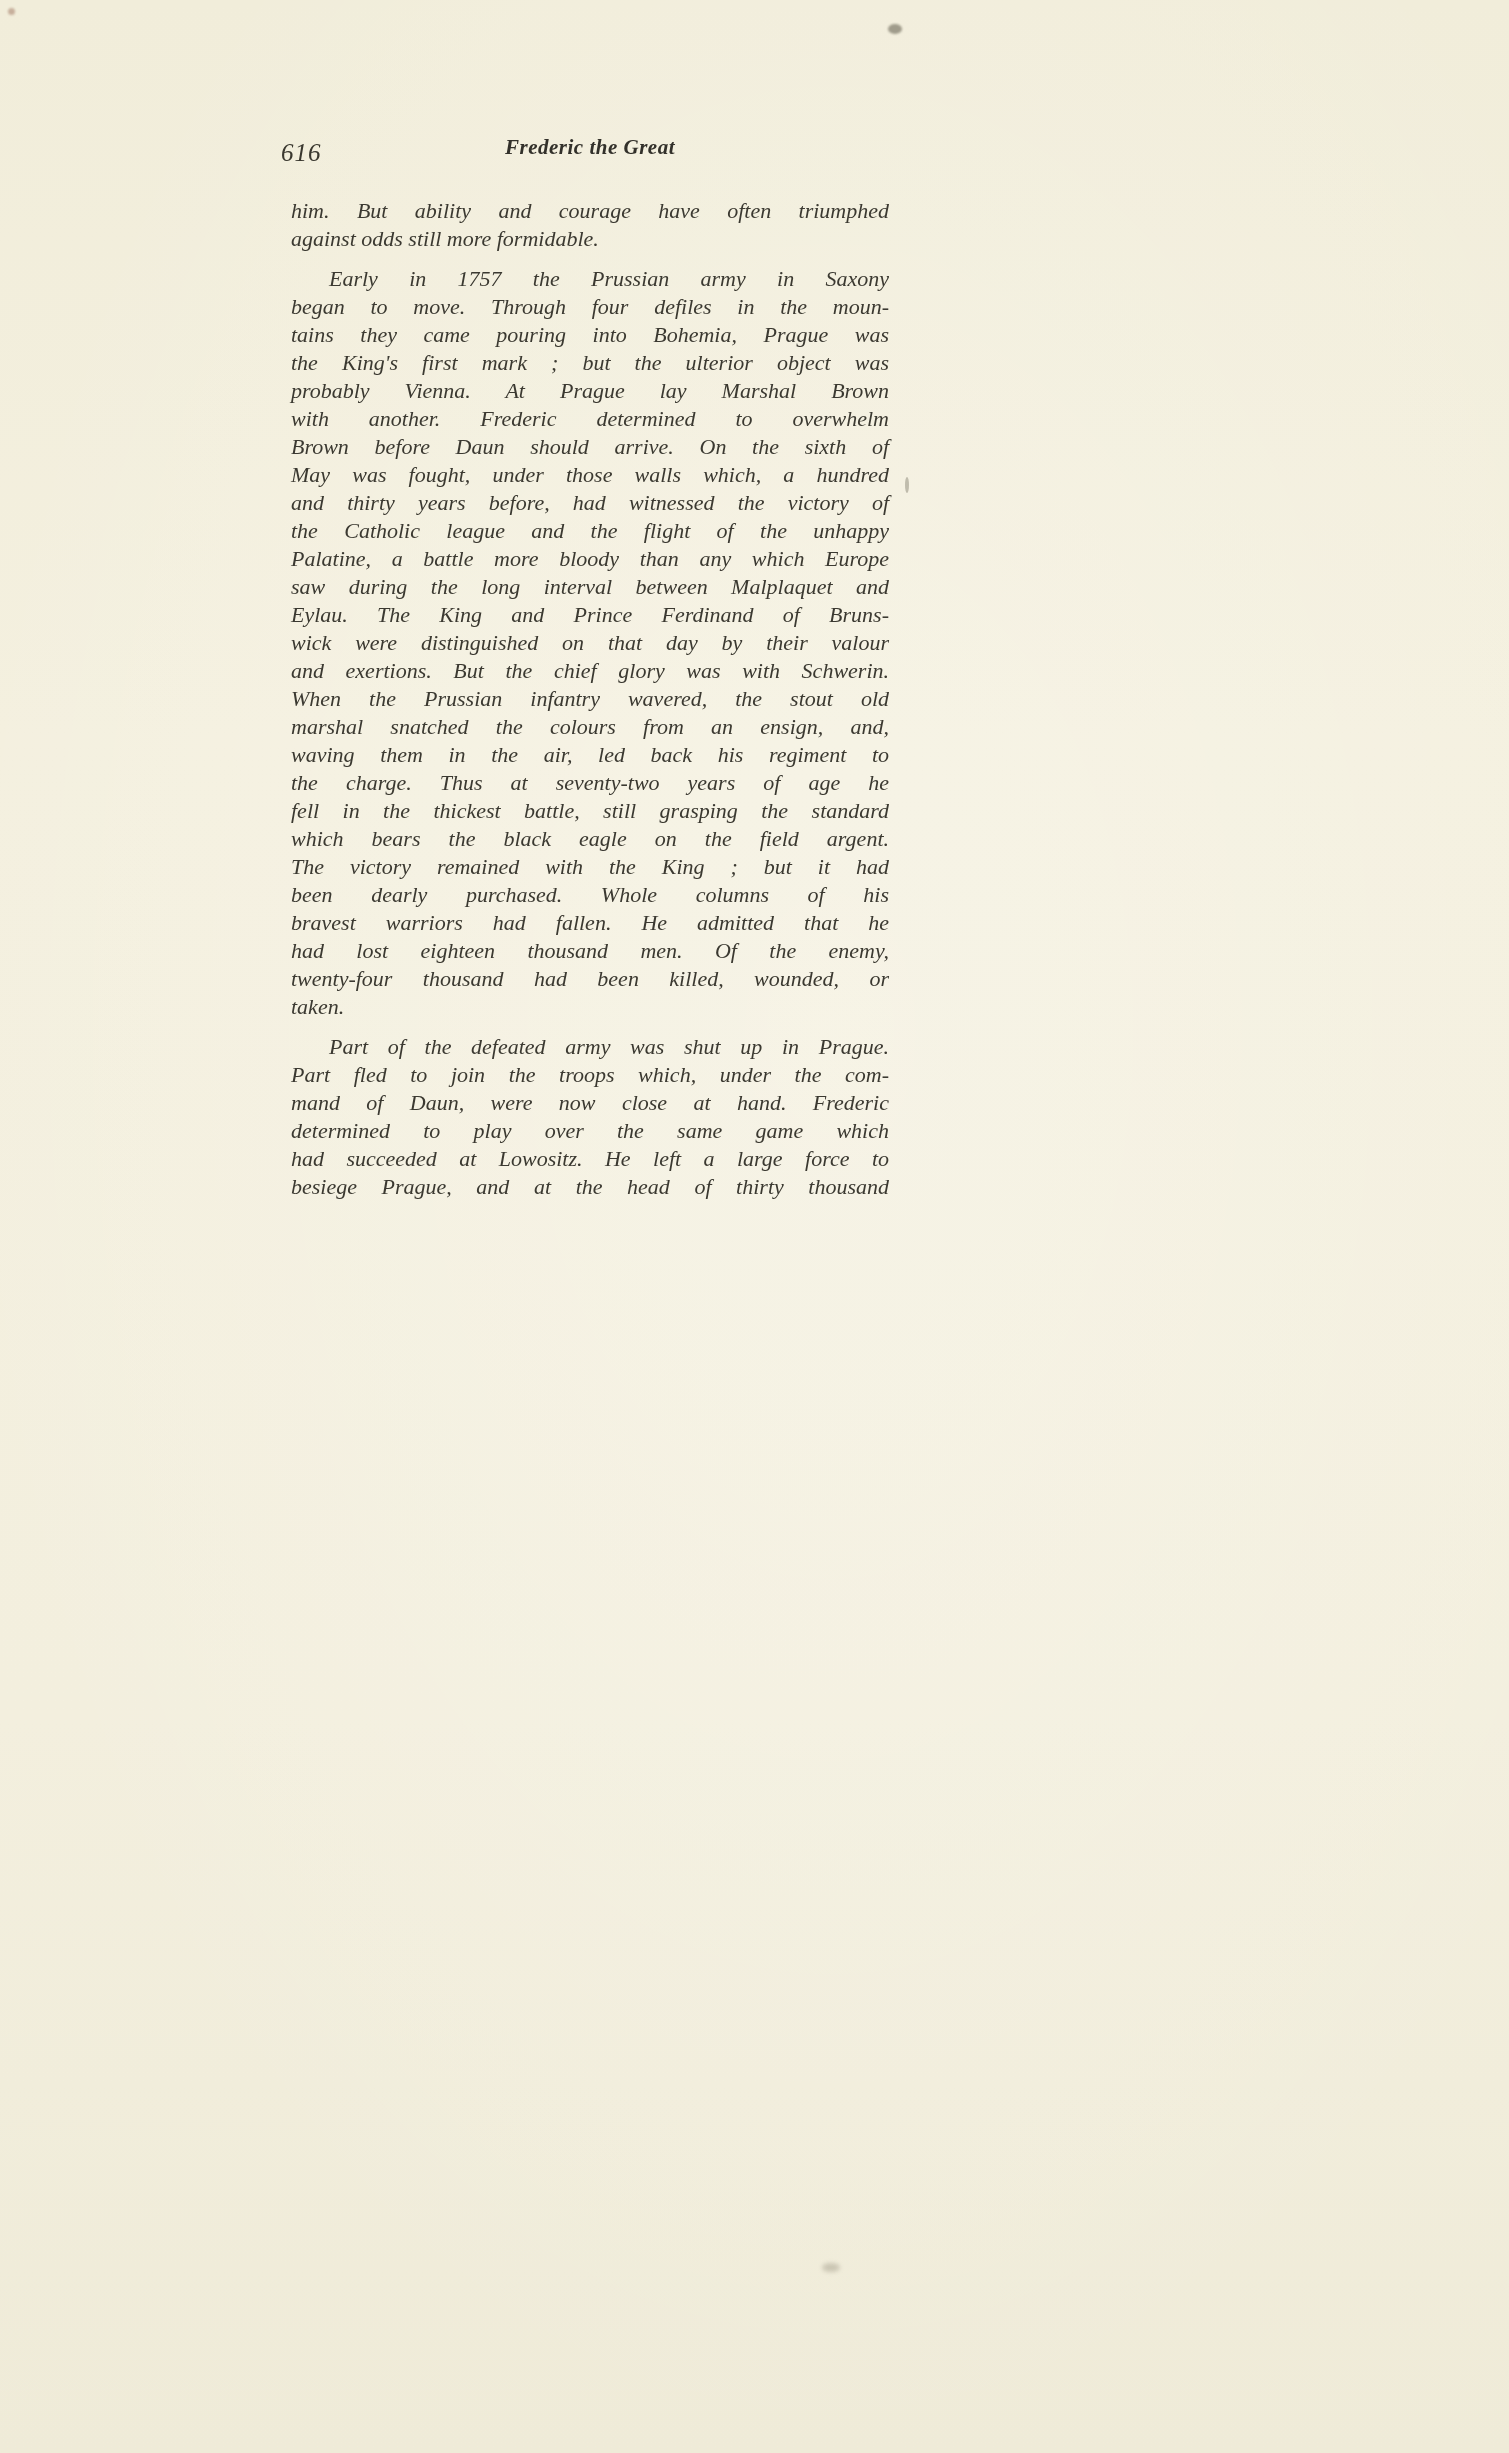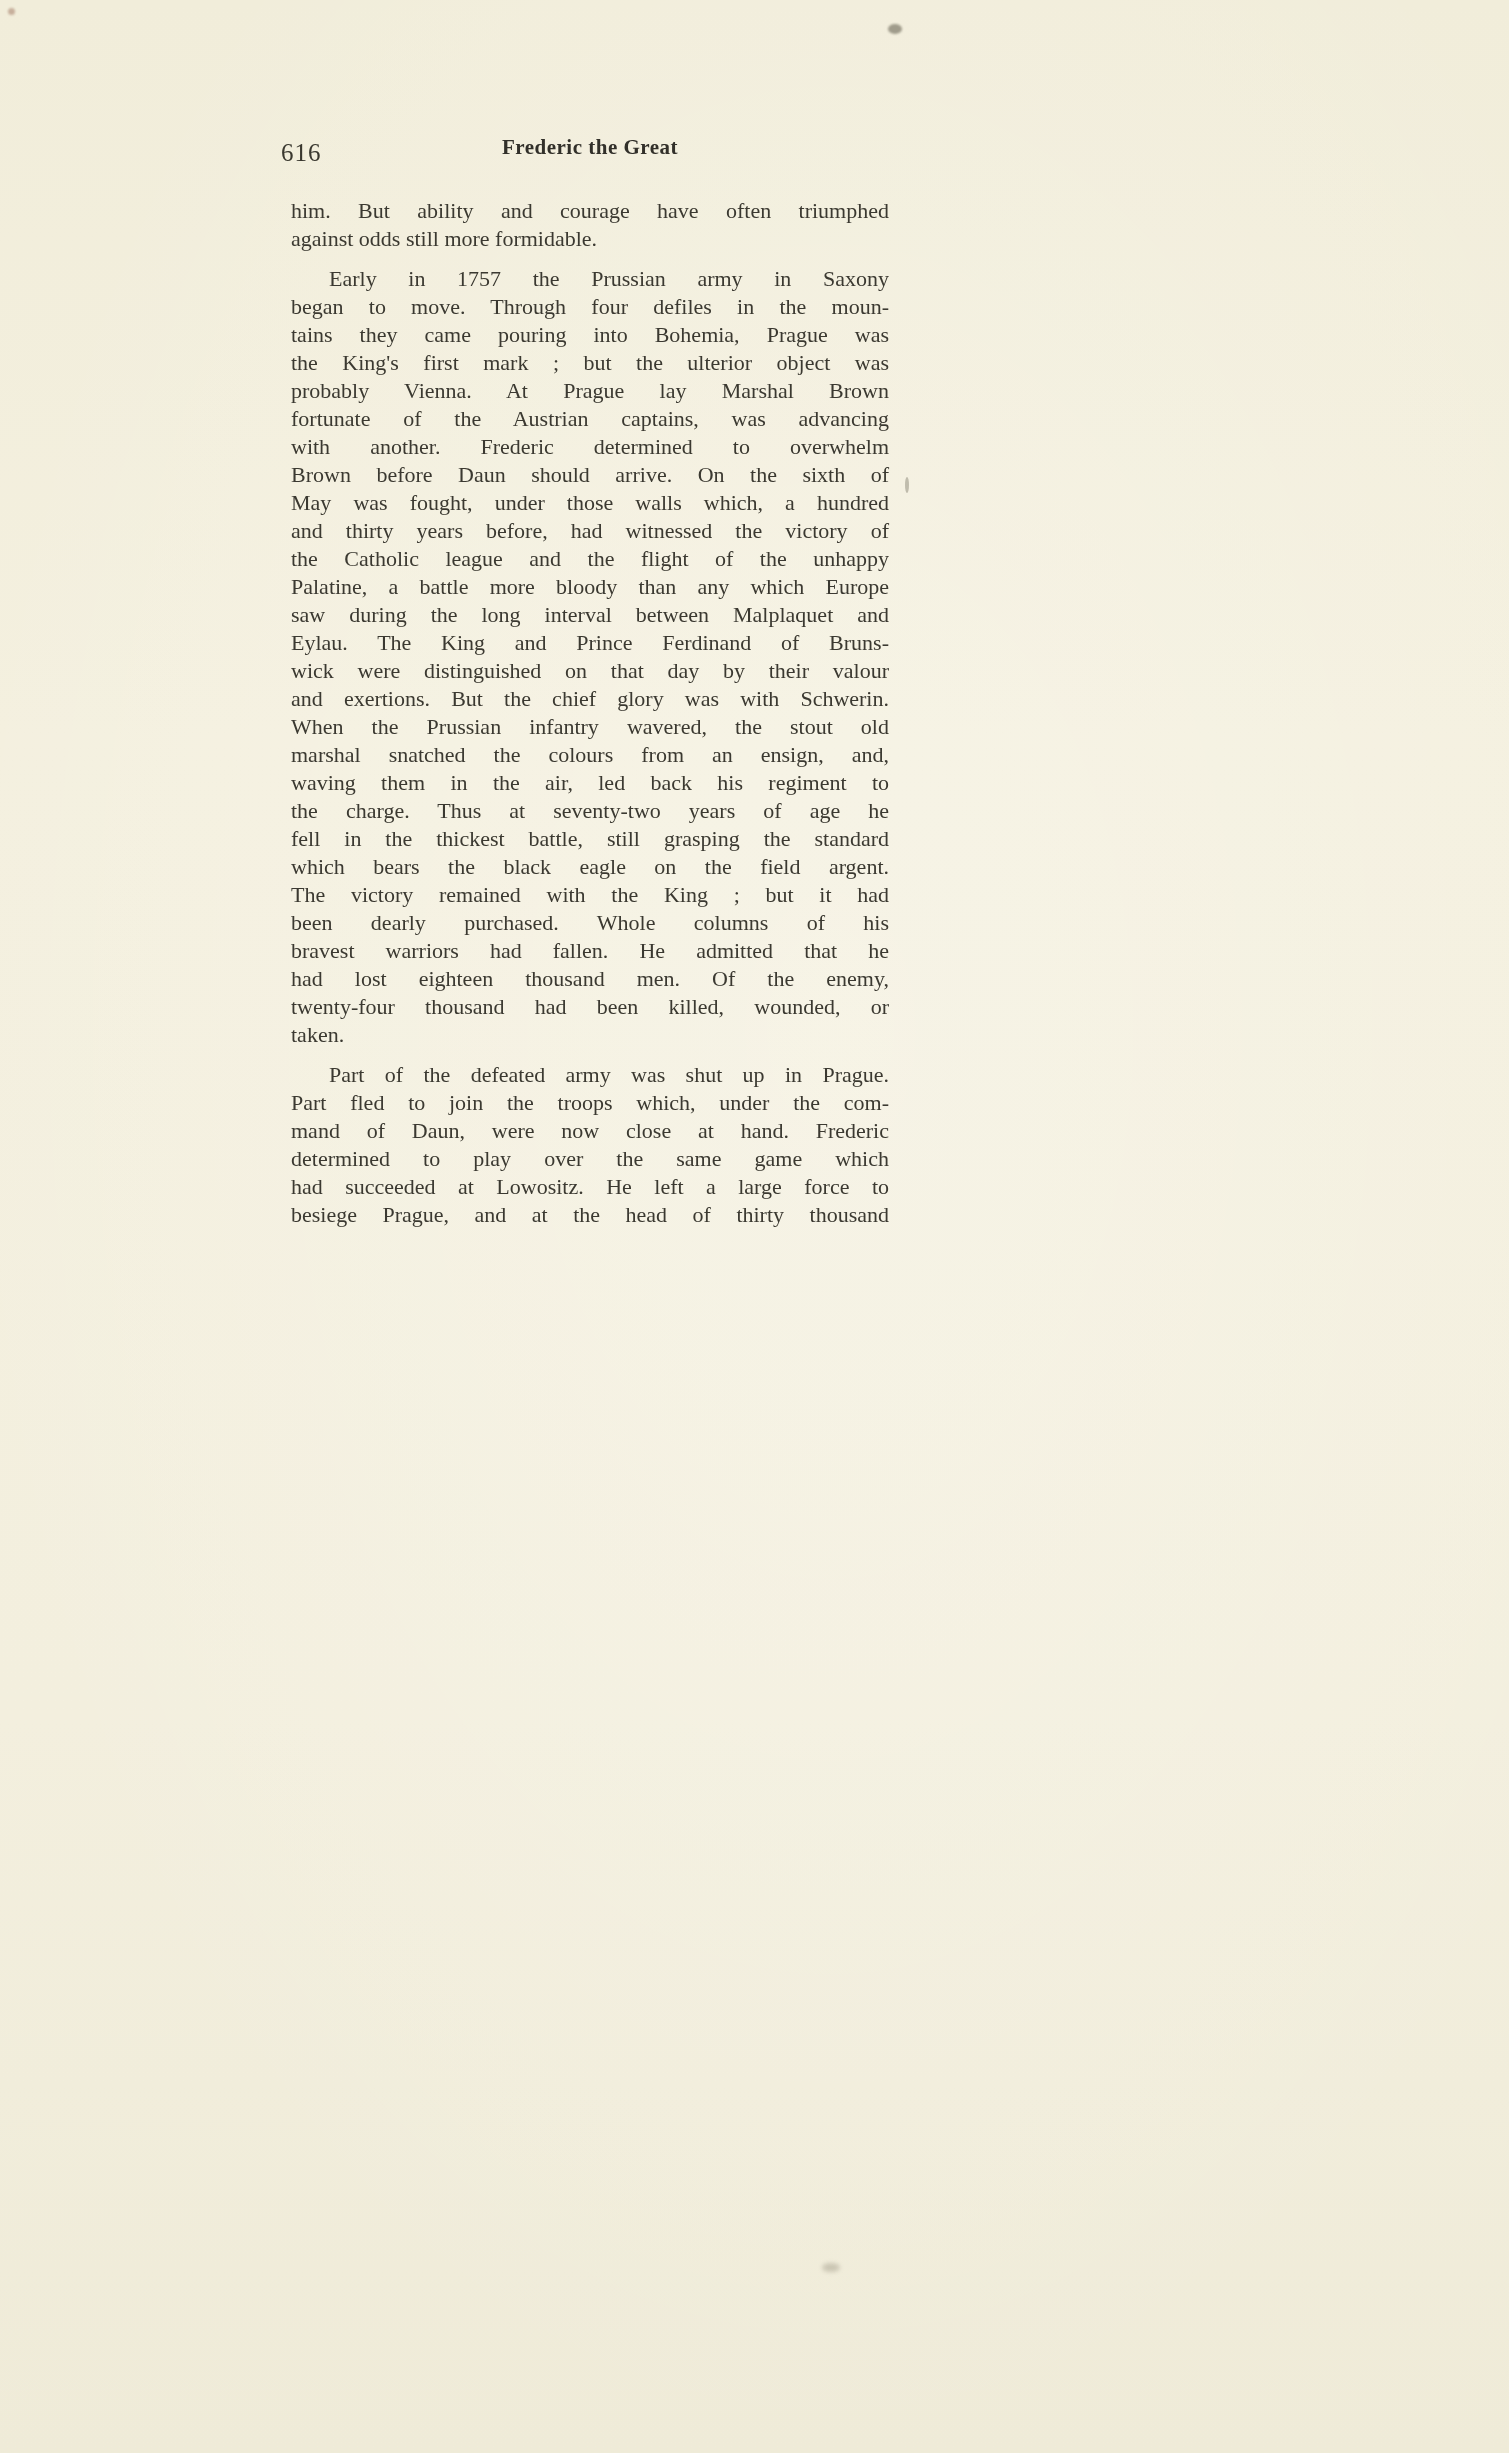--- a/index.html
+++ b/index.html
@@ -20,20 +20,21 @@
     background:
       radial-gradient(ellipse 1287px 2079px at 55% 42%, rgba(255,255,252,0.25), rgba(0,0,0,0) 70%),
       linear-gradient(180deg, #f1edda 0%, #f4f0df 30%, #f3efde 70%, #efebd8 100%);
   }
   .text-column {
     position: absolute;
     left: 279px;
     top: 135px;
     width: 622px;
     color: #37352f;
+    font-style: italic;
   }
   .header-row {
     position: relative;
     height: 38px;
     margin-bottom: 24px;
   }
   .page-number {
     position: absolute;
     left: 2px;
     top: 4px;
@@ -99,21 +100,20 @@
         <div class="paragraph">
           <div class="line">him.  But ability and courage have often triumphed</div>
           <div class="line noj">against odds still more formidable.</div>
         </div>
         <div class="paragraph">
           <div class="line indent">Early in 1757 the Prussian army in Saxony</div>
           <div class="line">began to move.  Through four defiles in the moun-</div>
           <div class="line">tains they came pouring into Bohemia,  Prague was</div>
           <div class="line">the King's first mark ; but the ulterior object was</div>
           <div class="line">probably Vienna.  At Prague lay Marshal Brown</div>
-          <div class="line">fortunate of the Austrian captains, was advancing</div>
           <div class="line">with another.  Frederic determined to overwhelm</div>
           <div class="line">Brown before Daun should arrive.  On the sixth of</div>
           <div class="line">May was fought, under those walls which, a hundred</div>
           <div class="line">and thirty years before, had witnessed the victory of</div>
           <div class="line">the Catholic league and the flight of the unhappy</div>
           <div class="line">Palatine, a battle more bloody than any which Europe</div>
           <div class="line">saw during the long interval between Malplaquet and</div>
           <div class="line">Eylau.  The King and Prince Ferdinand of Bruns-</div>
           <div class="line">wick were distinguished on that day by their valour</div>
           <div class="line">and exertions.  But the chief glory was with Schwerin.</div>

